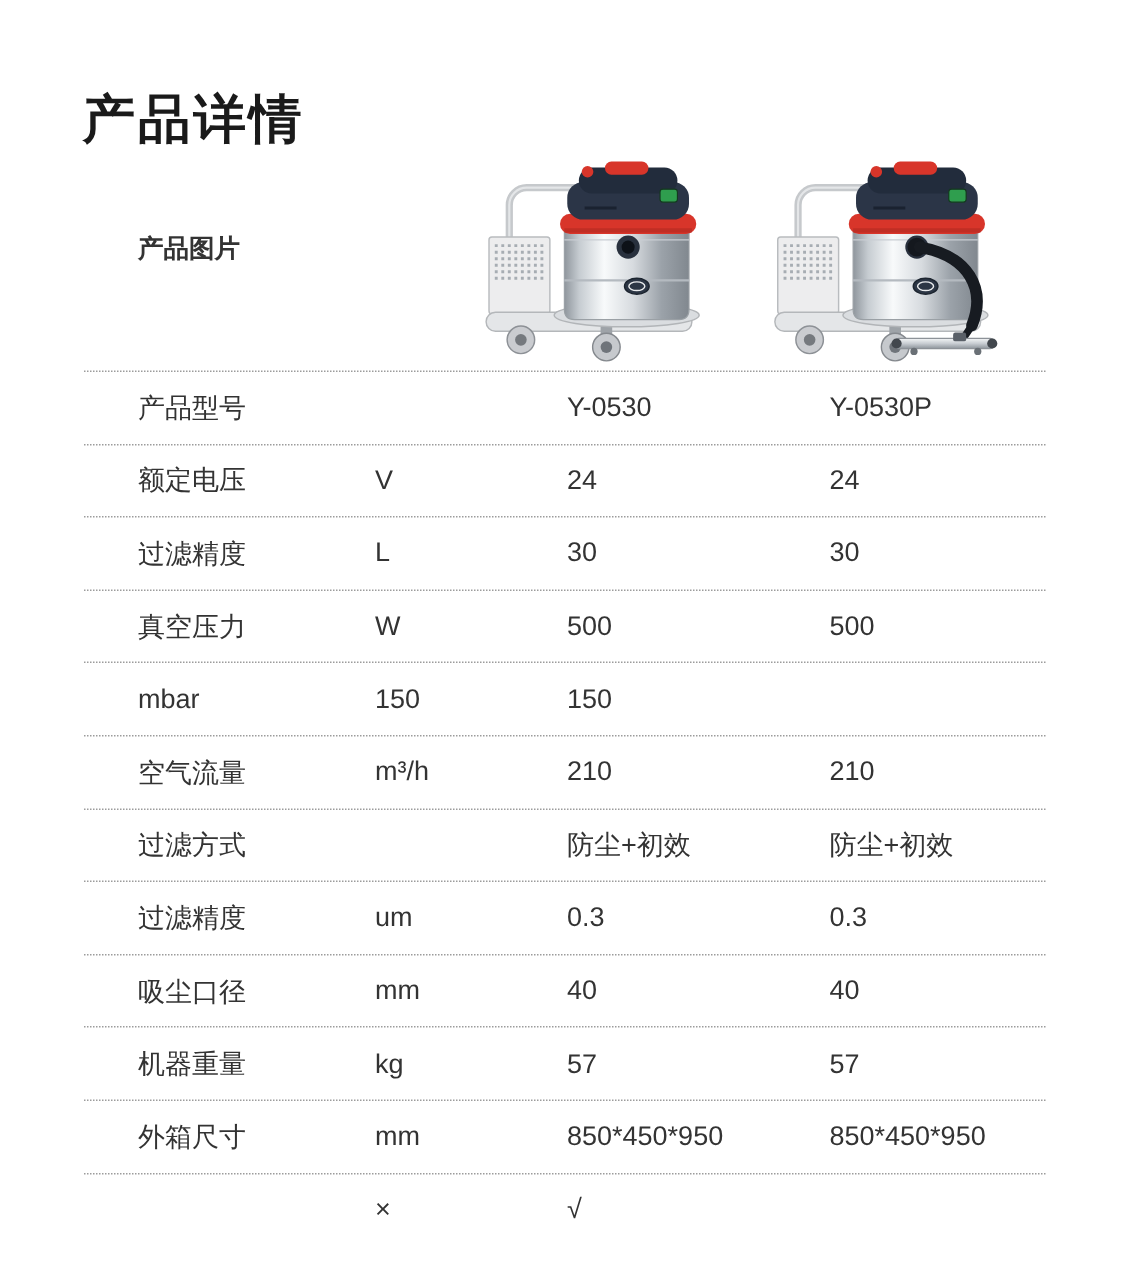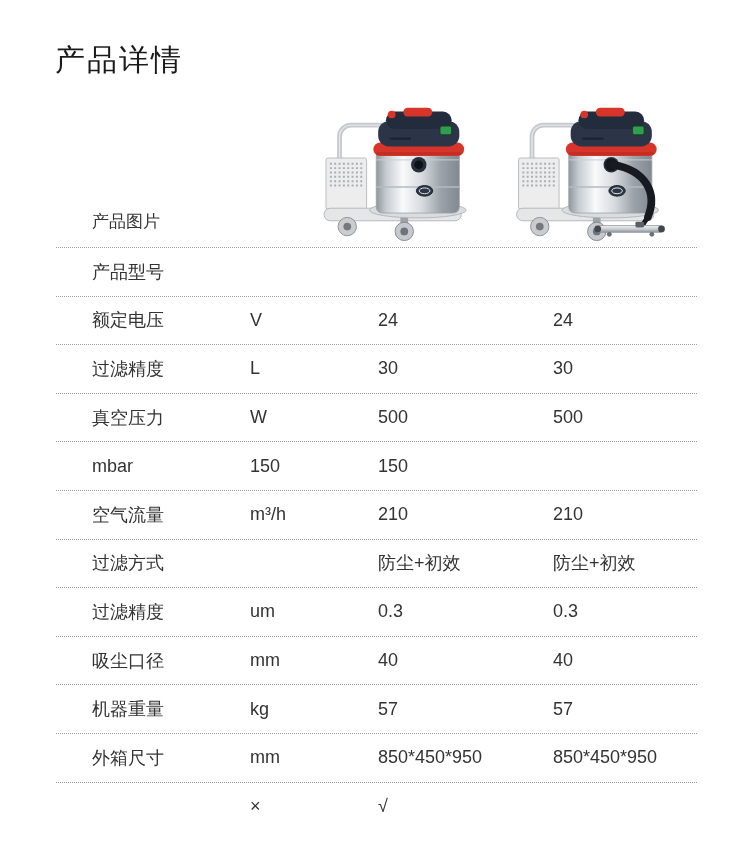--- a/index.html
+++ b/index.html
@@ -2,30 +2,31 @@
 <html><head>
 <meta charset="utf-8">
 <style>
   html,body{margin:0;padding:0;}
   body{
     width:750px;height:858px;position:relative;overflow:hidden;
     background:#ffffff;color:#333333;
     font-family:"Liberation Sans","DejaVu Sans",sans-serif;
   }
   .page-title{
-    position:absolute;left:55px;top:40px;
-    font-size:30px;font-weight:400;color:#1a1a1a;letter-spacing:2px;
+    position:absolute;left:55px;top:56px;
+    font-size:35px;font-weight:700;color:#1a1a1a;letter-spacing:2px;
   }
   .spec-table{
     position:absolute;left:56px;top:97px;width:641px;
   }
   .image-row{
     position:relative;height:150px;box-sizing:border-box;
-    display:flex;align-items:flex-end;
+    display:flex;align-items:center;
     padding:0 0 14px 36px;
+    font-weight:bold;
   }
   .cell-label{font-size:17px;color:#333;}
   .product-img{position:absolute;bottom:4px;}
   .product-img.img1{left:264px;}
   .product-img.img2{left:454px;}
   .spec-rows{width:100%;}
   .spec-row{
     height:48.6px;box-sizing:border-box;
     display:grid;grid-template-columns:158px 128px 175px 1fr;
     align-items:center;padding-left:36px;
@@ -126,20 +127,22 @@
       <rect x="127" y="126" width="9" height="6" rx="1.5" fill="#5a6068"></rect>
       <circle cx="100" cy="139" r="2.5" fill="#6a7076"></circle>
       <circle cx="144" cy="139" r="2.5" fill="#6a7076"></circle>
     </svg>
   </div>
 
   <div class="spec-rows" id="spec-rows">
     <div class="spec-row">
       <div class="cell c-label">产品型号</div>
       <div class="cell c-unit"></div>
+      <div class="cell c-v1">Y-0530</div>
+      <div class="cell c-v2">Y-0530P</div>
     </div>
 
     <div class="spec-row">
       <div class="cell c-label">额定电压</div>
       <div class="cell c-unit">V</div>
       <div class="cell c-v1">24</div>
       <div class="cell c-v2">24</div>
     </div>
 
     <div class="spec-row">

